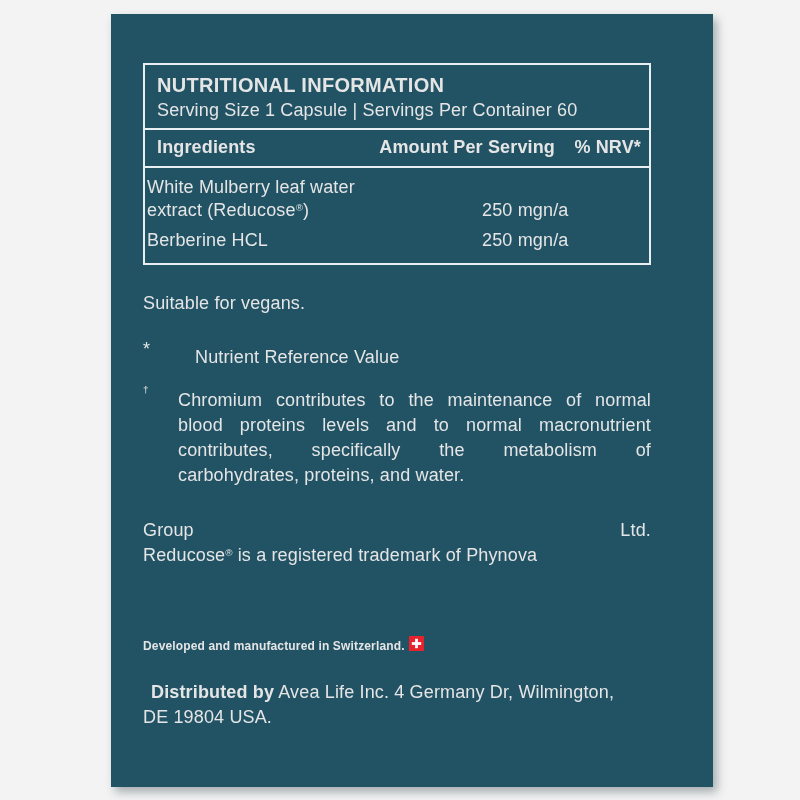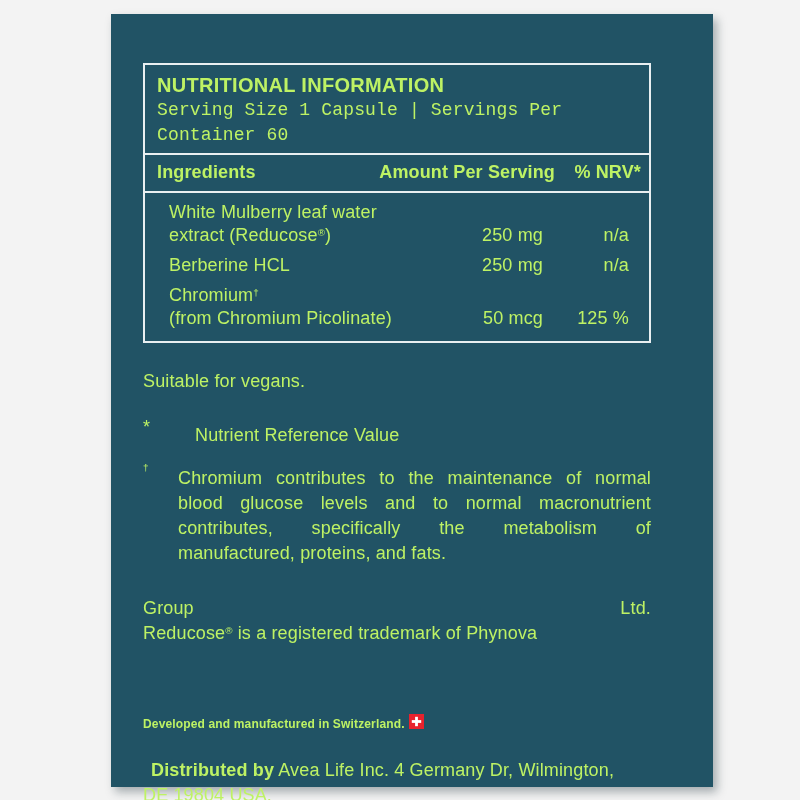--- a/index.html
+++ b/index.html
@@ -7,46 +7,46 @@
     width: 800px; height: 800px;
     background: #f3f3f3;
     font-family: "Liberation Sans", sans-serif;
     overflow: hidden;
   }
   .label-card {
     position: absolute;
     left: 111px; top: 14px;
     width: 602px; height: 773px;
     background: #215365;
-    color: #bef264;
+    color: #e5e5e5;
     box-shadow: 4px 5px 9px rgba(20,40,50,0.35);
     letter-spacing: 0.15px;
   }
   .card-inner { padding: 49px 62px 0 32px; }
 
   
   .nbox { border: 2px solid #e9eff1; }
   .nbox-head { padding: 7px 12px 5px; border-bottom: 2px solid #e9eff1; }
   .nbox-title { font-size: 20px; font-weight: bold; line-height: 26px; letter-spacing: 0.3px; }
-  .nbox-serving { font-size: 18px; line-height: 25px; font-family: Liberation Mono, monospace; }
+  .nbox-serving { font-size: 18px; line-height: 25px; }
   .nbox-cols {
     display: flex; align-items: center;
     padding: 5px 8px 7px 12px;
     border-bottom: 2px solid #e9eff1;
     font-weight: bold; font-size: 18px; line-height: 24px;
   }
   .colh-name { flex: 1; }
   .colh-amount { width: 190px; text-align: right; }
   .colh-nrv { width: 86px; text-align: right; }
-  .nbox-body { padding: 8px 20px 11px 16px; margin-left: 8px; }
+  .nbox-body { padding: 8px 20px 11px 2px; }
   .nrow { display: flex; align-items: flex-end; margin-top: 7px; font-size: 18px; line-height: 23px; }
   .nrow:first-child { margin-top: 0; }
   .cell-name { flex: 1; }
   .cell-amount { width: 110px; text-align: right; }
-  .cell-nrv { width: 86px; text-align: right; }
+  .cell-nrv { width: 86px; text-align: left; }
 
   
   .vegan-note { margin-top: 26px; font-size: 18px; font-weight: normal; line-height: 25px; }
   .footnote { display: flex; font-size: 18px; line-height: 25px; }
   .footnote.asterisk { margin-top: 21px; }
   .footnote.dagger { margin-top: 10px; }
   .fn-marker { width: 52px; flex: none; }
   .footnote.dagger .fn-marker { width: 35px; }
   .fn-text { flex: 1; margin-top: 8px; }
   .trademark-note { margin-top: 30px; font-size: 18px; line-height: 25px; }
@@ -88,47 +88,39 @@
           <div class="cell-amount">250 mg</div>
           <div class="cell-nrv">n/a</div>
         </div>
         <div class="nrow">
           <div class="cell-name">
               <div class="ln">Berberine HCL</div>
             </div>
           <div class="cell-amount">250 mg</div>
           <div class="cell-nrv">n/a</div>
         </div>
-        <div class="nrow">
-          <div class="cell-name">
-              <div class="ln">Chromium<sup>†</sup></div>
-              <div class="ln">(from Chromium Picolinate)</div>
-            </div>
-          <div class="cell-amount">50 mcg</div>
-          <div class="cell-nrv">125 %</div>
-        </div>
       </div>
     </div>
 
     <div class="vegan-note">Suitable for vegans.</div>
 
     <div class="footnote asterisk">
       <div class="fn-marker">*</div>
       <div class="fn-text">
           <div class="ln">Nutrient Reference Value</div>
         </div>
     </div>
 
     <div class="footnote dagger">
       <div class="fn-marker"><sup>†</sup></div>
       <div class="fn-text justify">
           <div class="ln">Chromium contributes to the maintenance of normal</div>
-          <div class="ln">blood glucose levels and to normal macronutrient</div>
+          <div class="ln">blood proteins levels and to normal macronutrient</div>
           <div class="ln">contributes, specifically the metabolism of</div>
-          <div class="ln">manufactured, proteins, and fats.</div>
+          <div class="ln">carbohydrates, proteins, and water.</div>
         </div>
     </div>
 
     <div class="trademark-note justify">
         <div class="ln">Group Ltd.</div>
         <div class="ln">Reducose<sup>®</sup> is a registered trademark of Phynova</div>
       </div>
 
     <div class="made-in">
       <span>Developed and manufactured in Switzerland.</span><span class="flag-icon"><svg width="15" height="15" viewBox="0 0 15 15">

